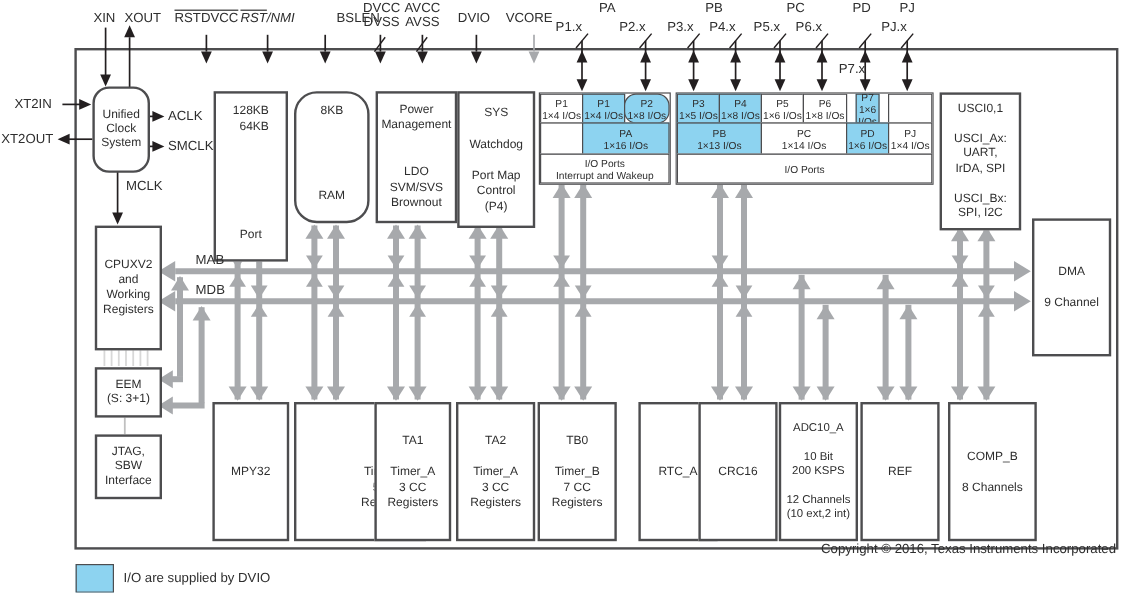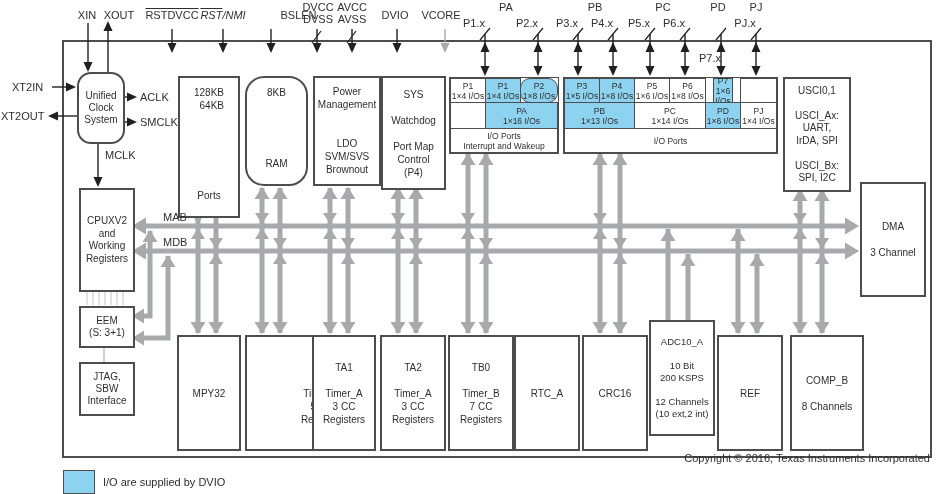--- a/index.html
+++ b/index.html
@@ -236,21 +236,21 @@
 
   <div class="buslbl" style="left:163px;top:211px;">MAB</div>
   <div class="buslbl" style="left:163px;top:236px;">MDB</div>
 
   <div class="box pre" style="left:77px;top:72px;width:44px;height:68px;font-size:10px;line-height:12px;border-radius:14px;">Unified
 Clock
 System</div>
   <div class="box split" style="left:178px;top:76px;width:62px;height:142px;padding:8px 0 14px;box-sizing:border-box;text-align:right;">
     <span class="pre">128KB
 64KB</span>
-    <span class="pre">Ports</span>
+    <span class="pre">Port</span>
   </div>
   <div class="box split" style="left:245px;top:76px;width:63px;height:110px;padding:8px 0 14px;box-sizing:border-box;border-radius:19px;">
     <span class="pre">8KB</span>
     <span class="pre">RAM</span>
   </div>
   <div class="box split" style="left:313px;top:76px;width:68px;height:110px;padding:7px 0 8px;box-sizing:border-box;">
     <span class="pre">Power
 Management</span>
     <span class="pre">LDO
 SVM/SVS
@@ -266,21 +266,21 @@
   <div class="box pre" style="left:783px;top:77px;width:64px;height:111px;line-height:12.5px;">USCI0,1
 
 USCI_Ax:
 UART,
 IrDA, SPI
 
 USCI_Bx:
 SPI, I2C</div>
   <div class="box pre" style="left:860px;top:182px;width:62px;height:111px;">DMA
 
-3 Channel</div>
+9 Channel</div>
 
   <div class="box pre" style="left:79px;top:188px;width:52px;height:100px;font-size:10px;line-height:12.5px;">CPUXV2
 and
 Working
 Registers</div>
   <div class="box pre" style="left:79px;top:306px;width:52px;height:38px;font-size:10px;line-height:12px;">EEM
 (S: 3+1)</div>
   <div class="box pre" style="left:79px;top:362px;width:52px;height:50px;font-size:10px;line-height:12px;">JTAG,
 SBW
 Interface</div>
@@ -336,23 +336,23 @@
   <div class="box pre" style="left:380px;top:335px;width:62px;height:112px;">TA2
 
 Timer_A
 3 CC
 Registers</div>
   <div class="box pre" style="left:448px;top:335px;width:62px;height:112px;">TB0
 
 Timer_B
 7 CC
 Registers</div>
-  <div class="box pre" style="left:514px;top:335px;width:62px;height:112px;">RTC_A</div>
+  <div class="box pre" style="left:532px;top:335px;width:62px;height:112px;">RTC_A</div>
   <div class="box pre" style="left:582px;top:335px;width:62px;height:112px;">CRC16</div>
-  <div class="box pre" style="left:649px;top:320px;width:62px;height:112px;font-size:9.5px;line-height:12px;">ADC10_A
+  <div class="box pre" style="left:649px;top:335px;width:62px;height:112px;font-size:9.5px;line-height:12px;">ADC10_A
 
 10 Bit
 200 KSPS
 
 12 Channels
 (10 ext,2 int)</div>
   <div class="box pre" style="left:717px;top:335px;width:62px;height:112px;">REF</div>
   <div class="box pre" style="left:790px;top:335px;width:70px;height:112px;">COMP_B
 
 8 Channels</div>

